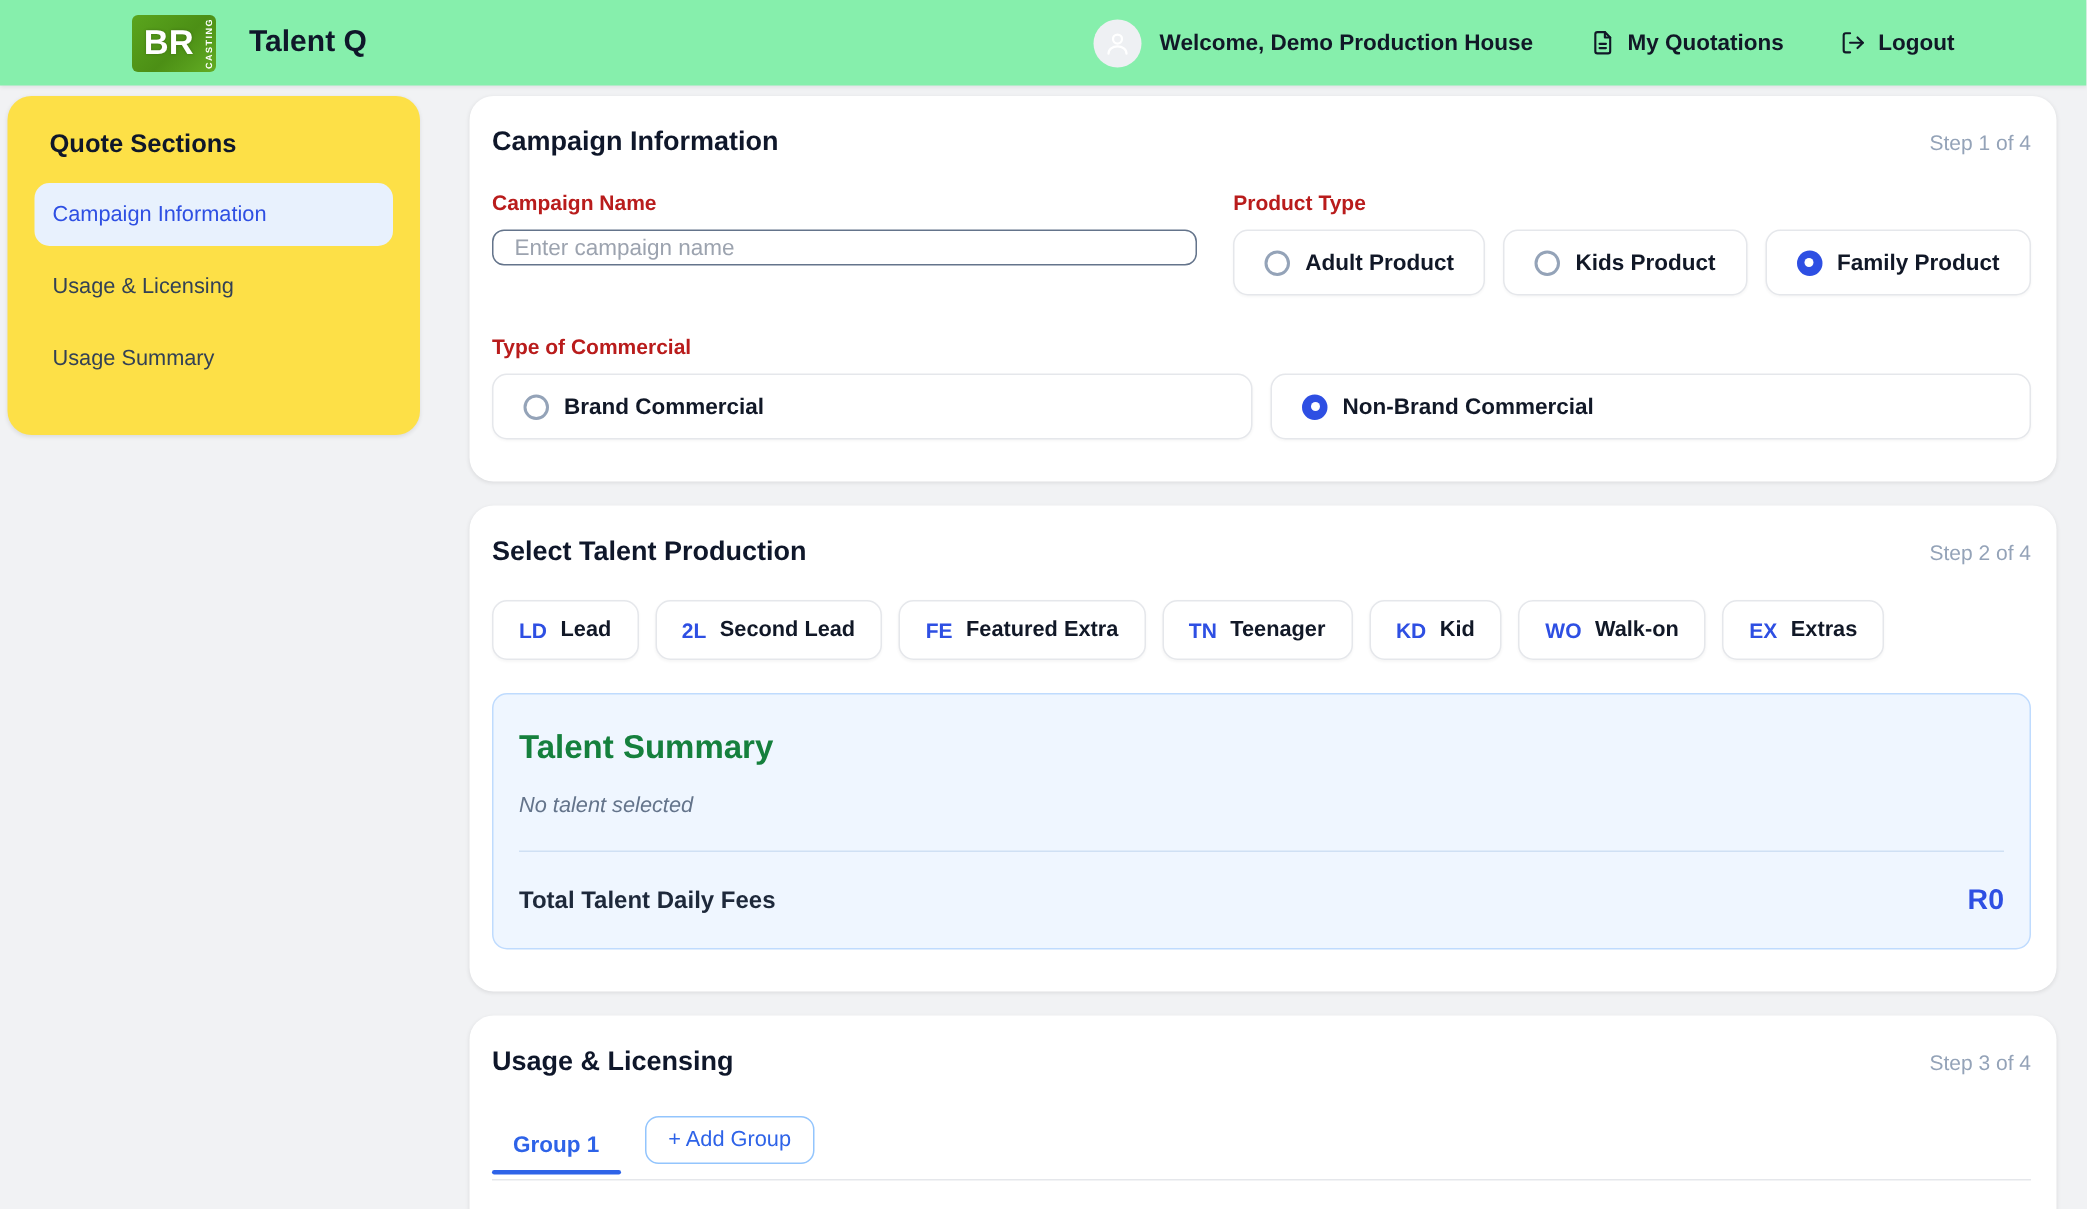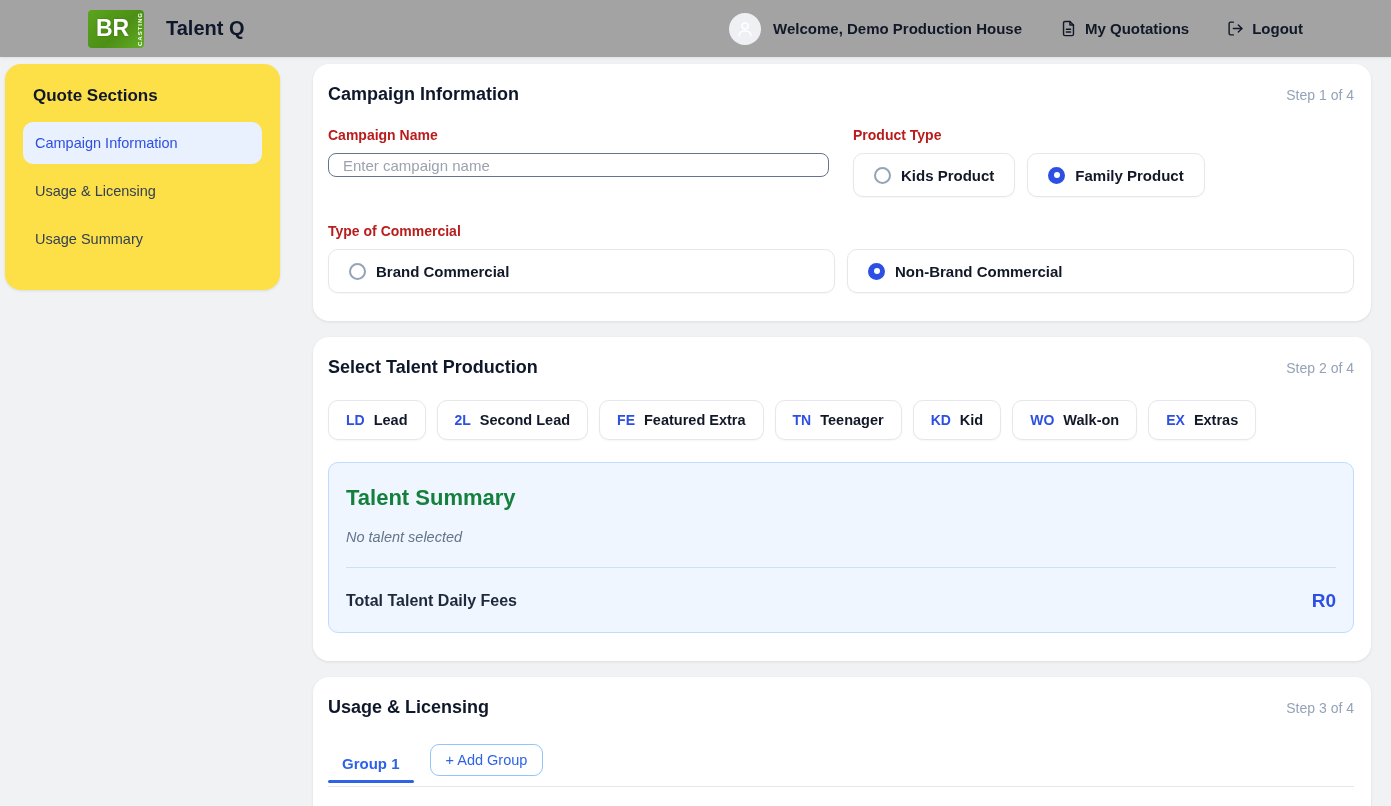--- a/index.html
+++ b/index.html
@@ -4,21 +4,21 @@
 <style>
   * { margin:0; padding:0; box-sizing:border-box; }
   html,body { width:1391px; height:806px; overflow:hidden; }
   body {
     font-family:"Liberation Sans", sans-serif;
     background:#f1f2f4;
     color:#1e293b;
   }
   
   .navbar {
-    height:57px; background:#a3a3a3;
+    height:57px; background:#86efac;
     box-shadow:0 1px 3px rgba(0,0,0,.08);
     position:relative; z-index:5;
     display:flex; align-items:center;
   }
   .nav-inner {
     width:1215px; margin:0 auto;
     display:flex; align-items:center; height:100%;
   }
   .logo-box {
     width:56px; height:38px; border-radius:4px;
@@ -226,20 +226,24 @@
       <div class="form-grid">
         <div>
           <label class="field-label">Campaign Name</label>
           <input class="text-input" type="text" placeholder="Enter campaign name" style="">
         </div>
         <div>
           <label class="field-label">Product Type</label>
           <div class="radio-row">
             <div class="radio-box">
               <span class="radio"></span>
+              <span>Adult Product</span>
+            </div>
+            <div class="radio-box">
+              <span class="radio"></span>
               <span>Kids Product</span>
             </div>
             <div class="radio-box">
               <span class="radio checked"></span>
               <span>Family Product</span>
             </div>
           </div>
         </div>
       </div>
 

